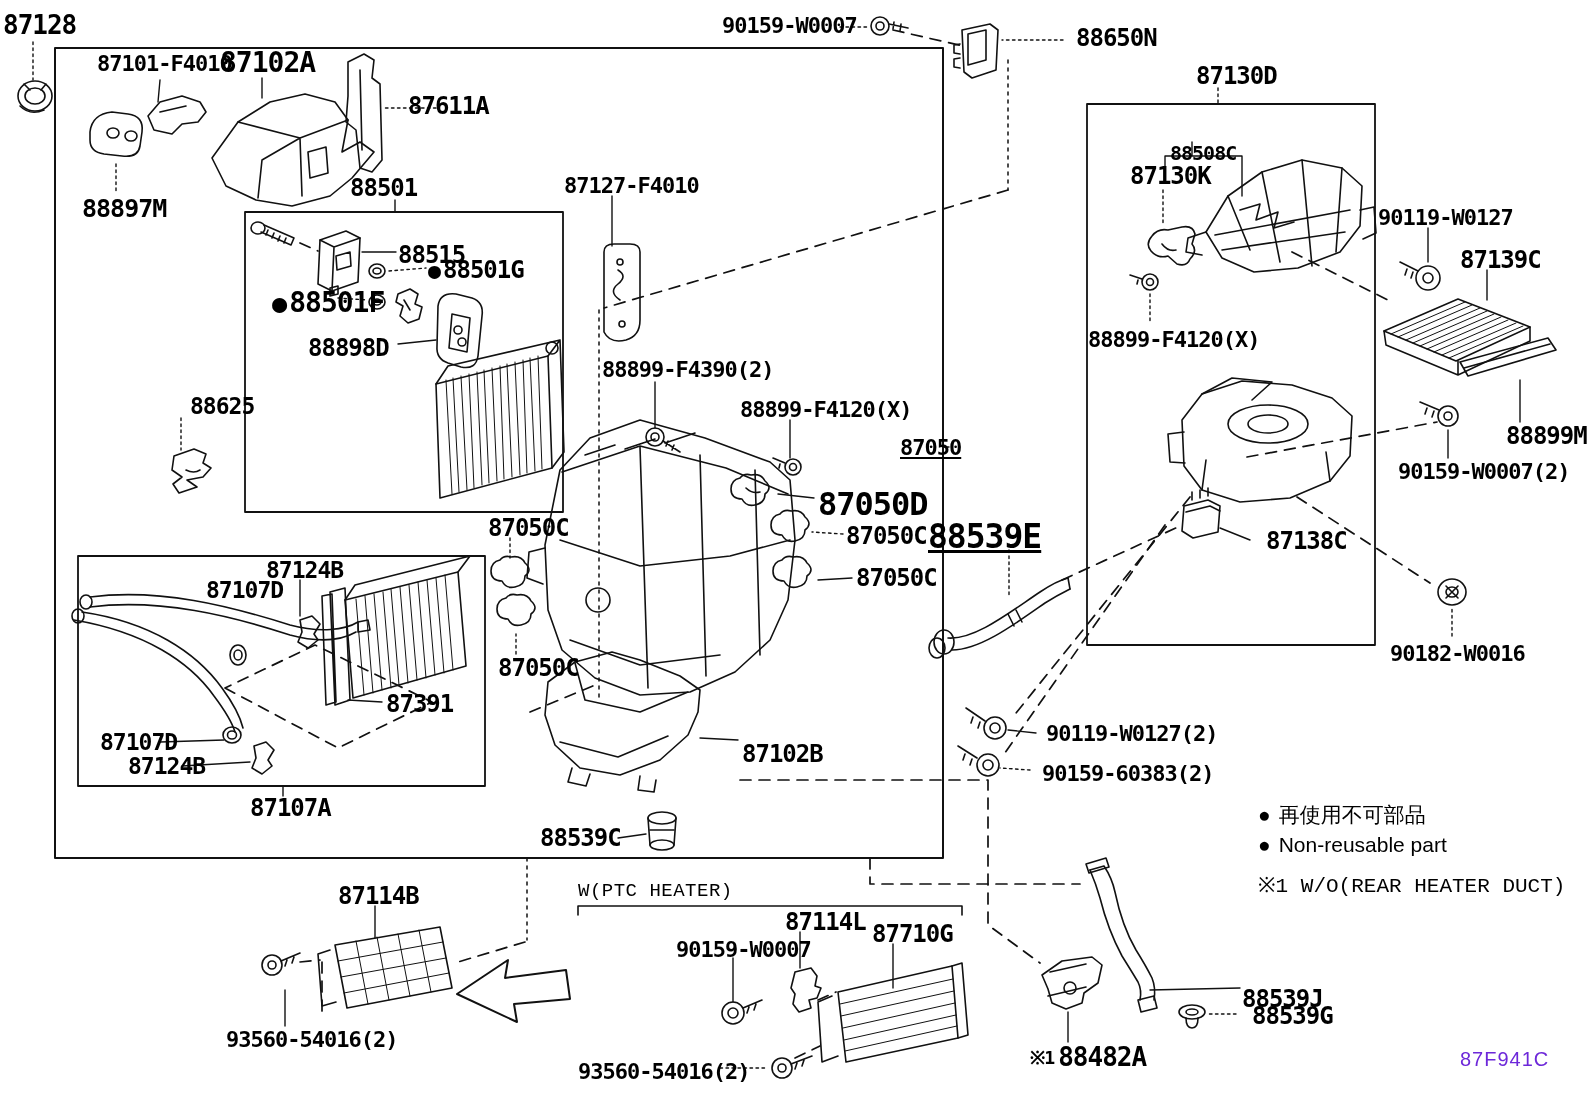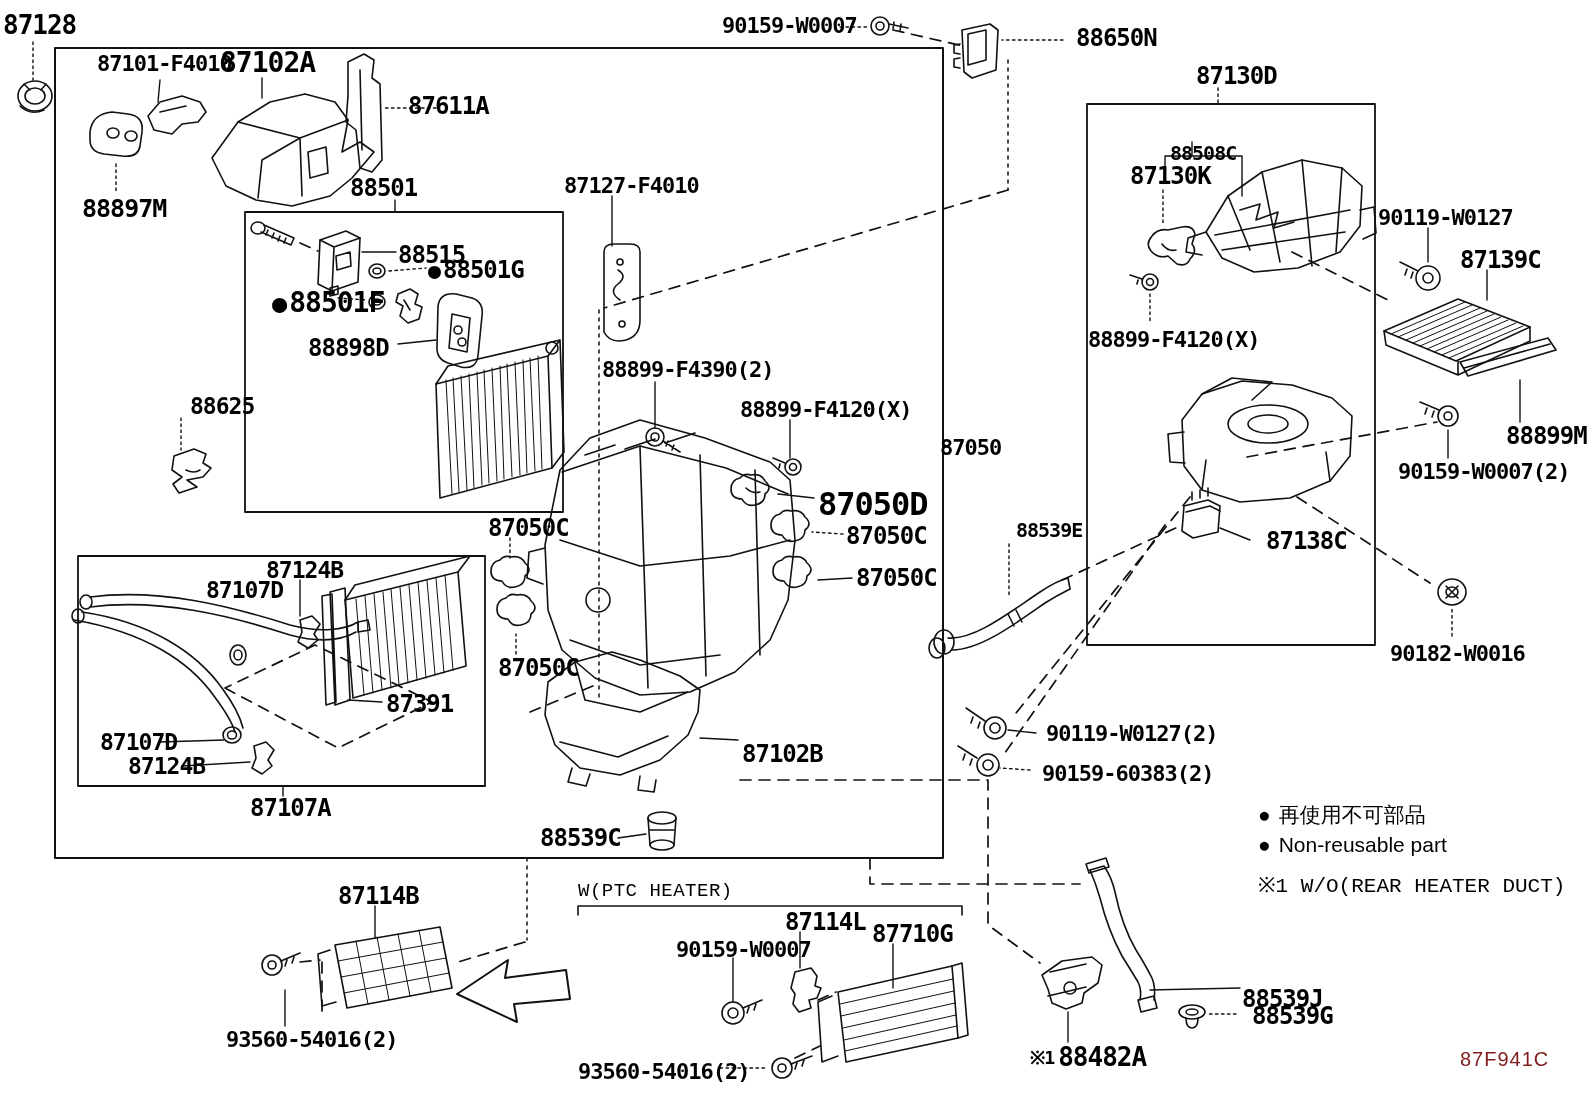--- a/index.html
+++ b/index.html
@@ -10,21 +10,21 @@
   .part-label{position:absolute;font-weight:bold;font-size:22px;line-height:1.05;color:#000;
               white-space:nowrap;letter-spacing:-1px;}
   .part-label.plain{font-family:Liberation Mono, monospace;font-weight:500;letter-spacing:0.5px;}
   .part-label .dot{margin-right:3px;font-size:0.9em;}
   .part-label .prefix{font-size:0.70em;margin-right:4px;vertical-align:2px;}
   .legend{position:absolute;left:1258px;top:800px;z-index:2;color:#000;}
   .legend .lrow{font-size:21px;line-height:1.45;font-family:"Liberation Sans",sans-serif;font-weight:500;}
   .legend .lrow .dot{margin-right:8px;}
   .legend .note{margin-top:9px;font-size:21px;font-family:Liberation Mono, monospace;font-weight:500;}
   .drawing-code{position:absolute;left:1460px;top:1048px;z-index:2;font-family:"Liberation Sans",sans-serif;
-              font-size:20px;letter-spacing:1px;color:#7f1d1d;}
+              font-size:20px;letter-spacing:1px;color:#6d28d9;}
 </style>
 </head>
 <body>
 
 <div class="canvas">
 
   <svg class="art" width="1592" height="1099" viewBox="0 0 1592 1099">
     <g fill="none" stroke="#111" stroke-width="1.6" stroke-linecap="round" stroke-linejoin="round">
 
       <g stroke-width="2">
@@ -416,39 +416,39 @@
       <div class="part-label" style="left: 82px; top: 196px; font-size: 25px;">88897M</div>
       <div class="part-label" style="left: 350px; top: 176px; font-size: 24px;">88501</div>
       <div class="part-label" style="left: 398px; top: 243px; font-size: 24px;">88515</div>
       <div class="part-label" style="left: 428px; top: 258px; font-size: 24px;"><span class="dot">●</span>88501G</div>
       <div class="part-label" style="left: 244px; top: 288px; font-size: 28px; margin-left: 28px;"><span class="dot">●</span>88501F</div>
       <div class="part-label" style="left: 308px; top: 336px; font-size: 24px;">88898D</div>
       <div class="part-label" style="left: 156px; top: 394px; font-size: 23px; margin-left: 34px;">88625</div>
       <div class="part-label" style="left: 564px; top: 174px;">87127-F4010</div>
       <div class="part-label" style="left: 602px; top: 358px;">88899-F4390(2)</div>
       <div class="part-label" style="left: 740px; top: 398px;">88899-F4120(X)</div>
-      <div class="part-label" style="left: 940px; top: 436px;">87050</div>
+      <div class="part-label" style="left: 900px; top: 436px; text-decoration: underline;">87050</div>
       <div class="part-label" style="left: 818px; top: 488px; font-size: 32px;">87050D</div>
       <div class="part-label" style="left: 846px; top: 524px; font-size: 24px;">87050C</div>
       <div class="part-label" style="left: 856px; top: 566px; font-size: 24px;">87050C</div>
       <div class="part-label" style="left: 488px; top: 516px; font-size: 24px;">87050C</div>
       <div class="part-label" style="left: 498px; top: 656px; font-size: 24px;">87050C</div>
       <div class="part-label" style="left: 722px; top: 14px;">90159-W0007</div>
       <div class="part-label" style="left: 1076px; top: 26px; font-size: 24px;">88650N</div>
       <div class="part-label" style="left: 1196px; top: 64px; font-size: 24px;">87130D</div>
       <div class="part-label" style="left: 1170px; top: 131px; font-size: 20px; margin-top: 12px;">88508C</div>
       <div class="part-label" style="left: 1130px; top: 164px; font-size: 24px;">87130K</div>
       <div class="part-label" style="left: 1088px; top: 328px;">88899-F4120(X)</div>
       <div class="part-label" style="left: 1378px; top: 206px;">90119-W0127</div>
       <div class="part-label" style="left: 1460px; top: 248px; font-size: 24px;">87139C</div>
       <div class="part-label" style="left: 1506px; top: 424px; font-size: 24px;">88899M</div>
       <div class="part-label" style="left: 1398px; top: 460px;">90159-W0007(2)</div>
       <div class="part-label" style="left: 1266px; top: 529px; font-size: 24px;">87138C</div>
       <div class="part-label" style="left: 1390px; top: 642px;">90182-W0016</div>
-      <div class="part-label" style="left: 1016px; top: 520px; font-size: 20px;">88539E</div>
+      <div class="part-label" style="left: 928px; top: 520px; font-size: 33px; text-decoration: underline;">88539E</div>
       <div class="part-label" style="left: 1046px; top: 722px;">90119-W0127(2)</div>
       <div class="part-label" style="left: 1042px; top: 762px;">90159-60383(2)</div>
       <div class="part-label" style="left: 266px; top: 558px; font-size: 23px;">87124B</div>
       <div class="part-label" style="left: 206px; top: 578px; font-size: 23px;">87107D</div>
       <div class="part-label" style="left: 386px; top: 692px; font-size: 24px;">87391</div>
       <div class="part-label" style="left: 100px; top: 730px; font-size: 23px;">87107D</div>
       <div class="part-label" style="left: 128px; top: 754px; font-size: 23px;">87124B</div>
       <div class="part-label" style="left: 250px; top: 796px; font-size: 24px;">87107A</div>
       <div class="part-label" style="left: 742px; top: 730px; font-size: 24px; margin-top: 12px;">87102B</div>
       <div class="part-label" style="left: 540px; top: 826px; font-size: 24px;">88539C</div>

